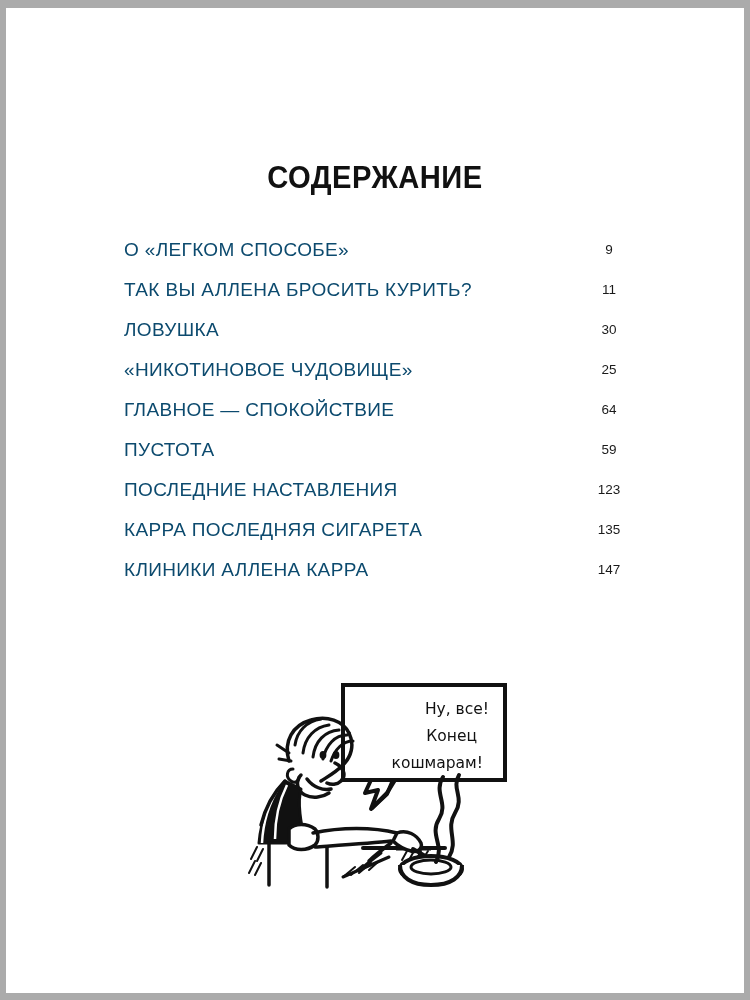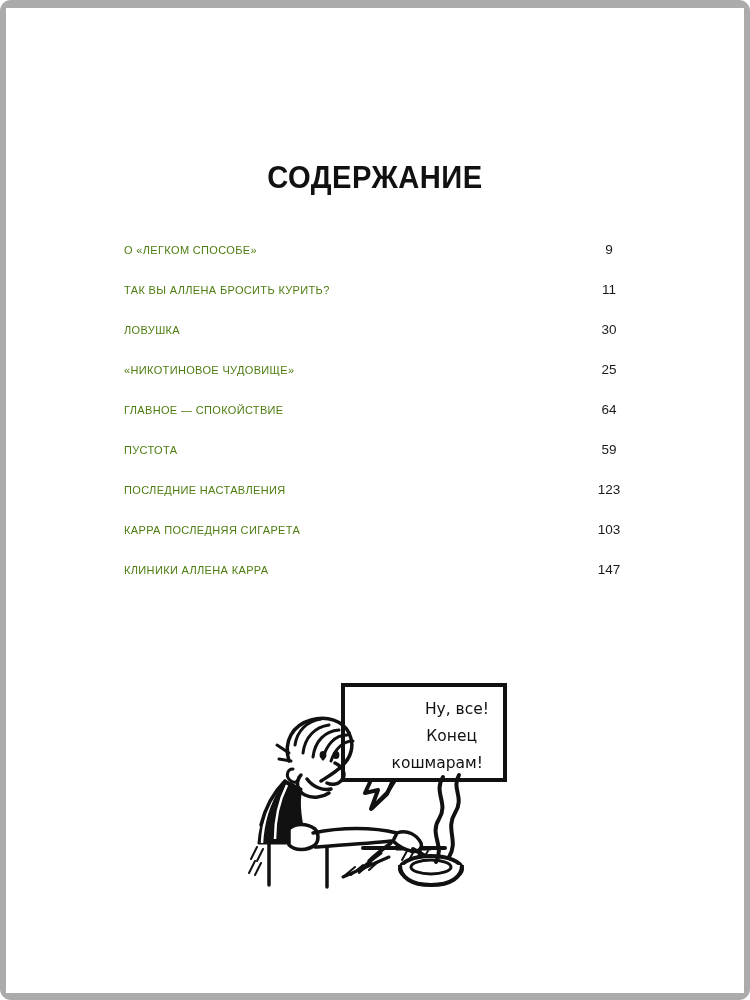--- a/index.html
+++ b/index.html
@@ -10,21 +10,20 @@
   body {
     font-family: "Liberation Sans", sans-serif;
   }
   .page-frame {
     position: relative;
     width: 750px;
     height: 1000px;
     background: #ababab;
     overflow: hidden;
     box-sizing: border-box;
-    border-radius: 11px;
   }
   .page-sheet {
     position: absolute;
     left: 6px;
     top: 8px;
     width: 738px;
     height: 985px;
     background: #ffffff;
   }
   .toc-title {
@@ -49,23 +48,23 @@
   .toc-row {
     position: relative;
     height: 40px;
     line-height: 40px;
     white-space: nowrap;
   }
   .toc-label {
     position: absolute;
     left: 0;
     top: 0;
-    font-size: 11px;
+    font-size: 19px;
     letter-spacing: 0.35px;
-    color: #4d7c0f;
+    color: #0c4a6e;
     font-family: "Liberation Sans", sans-serif;
   }
   .toc-page {
     position: absolute;
     right: 0;
     top: 0;
     width: 46px;
     text-align: center;
     font-size: 13.5px;
     color: #1a1a1a;
@@ -121,21 +120,21 @@
         <div class="toc-row">
           <span class="toc-label">ПУСТОТА</span>
           <span class="toc-page">59</span>
         </div>
         <div class="toc-row">
           <span class="toc-label">ПОСЛЕДНИЕ НАСТАВЛЕНИЯ</span>
           <span class="toc-page">123</span>
         </div>
         <div class="toc-row">
           <span class="toc-label">КАРРА ПОСЛЕДНЯЯ СИГАРЕТА</span>
-          <span class="toc-page">103</span>
+          <span class="toc-page">135</span>
         </div>
         <div class="toc-row">
           <span class="toc-label">КЛИНИКИ АЛЛЕНА КАРРА</span>
           <span class="toc-page">147</span>
         </div>
       </div>
 
     <div class="cartoon-wrap">
       <svg viewBox="0 0 300 240" xmlns="http://www.w3.org/2000/svg">
 

